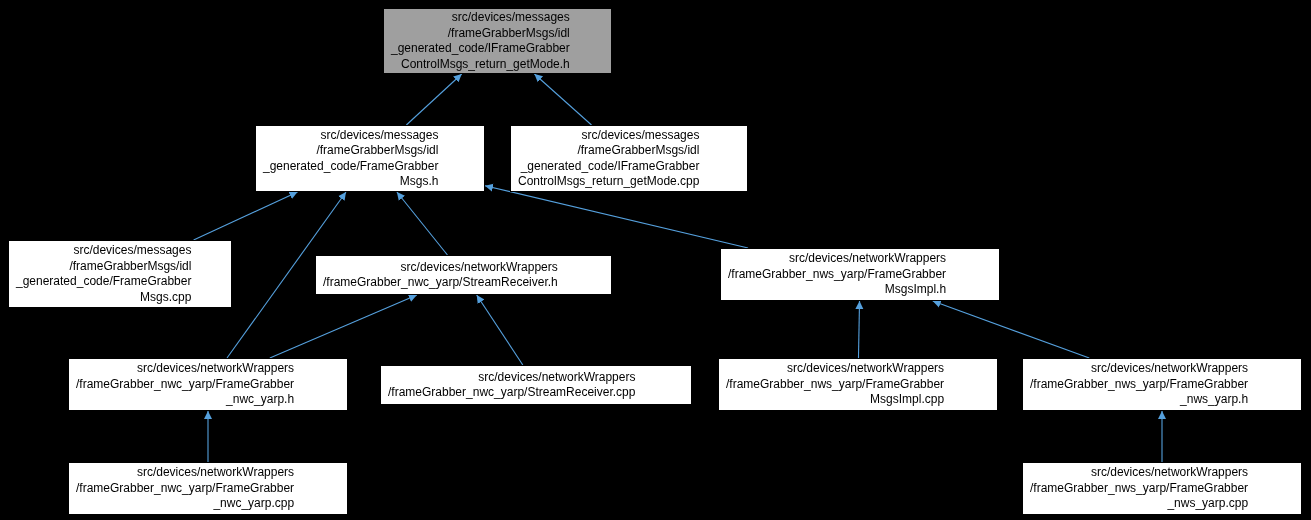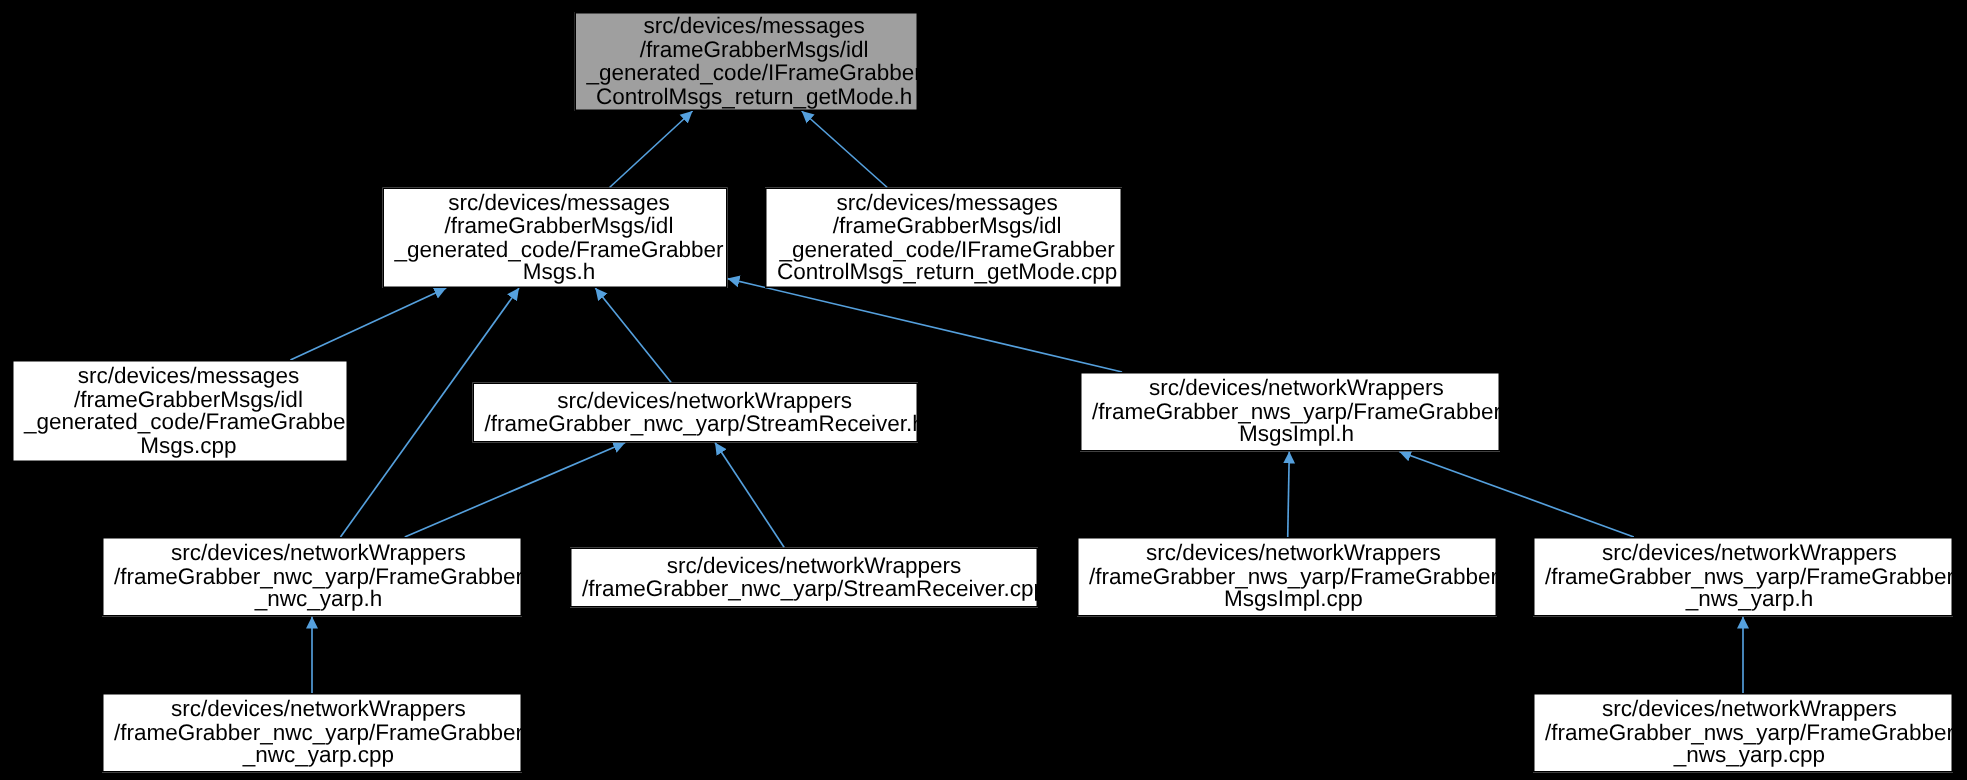--- a/index.html
+++ b/index.html
@@ -25,27 +25,27 @@
     top: 0;
     width: 1311px;
     height: 520px;
   }
   .node {
     position: absolute;
     box-sizing: border-box;
     background: #ffffff;
     border: 1px solid #000000;
     color: #000000;
-    font-size: 15px;
+    font-size: 12px;
     line-height: 15.5px;
     padding: 2px 7px;
     white-space: pre-line;
     display: flex;
     align-items: center;
-    text-align: center;
+    text-align: right;
     cursor: pointer;
   }
   .node.highlight {
     background: #9f9f9f;
   }
 </style>
 </head>
 <body>
 
 <div id="stage" style="background: rgb(0, 0, 0);">

